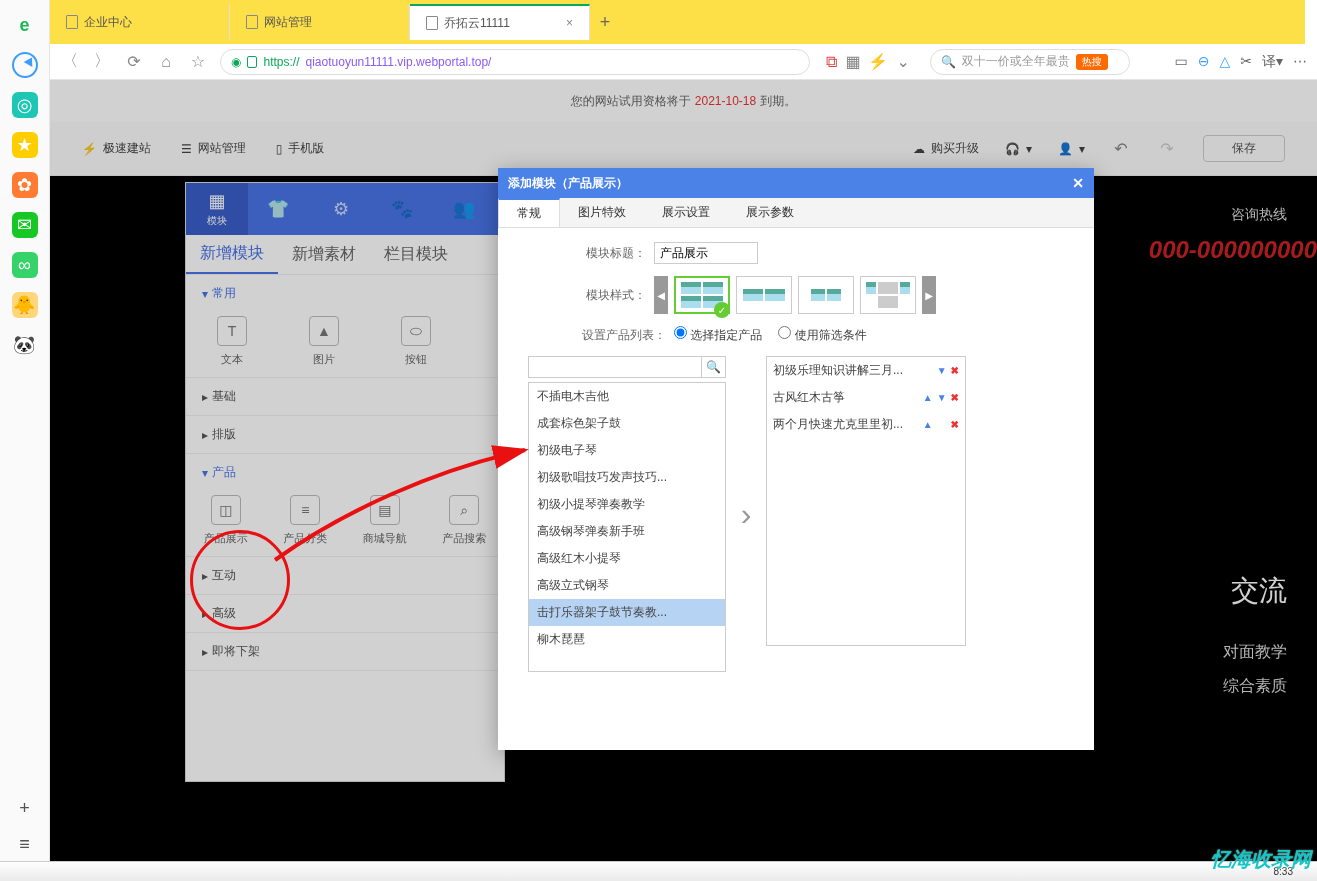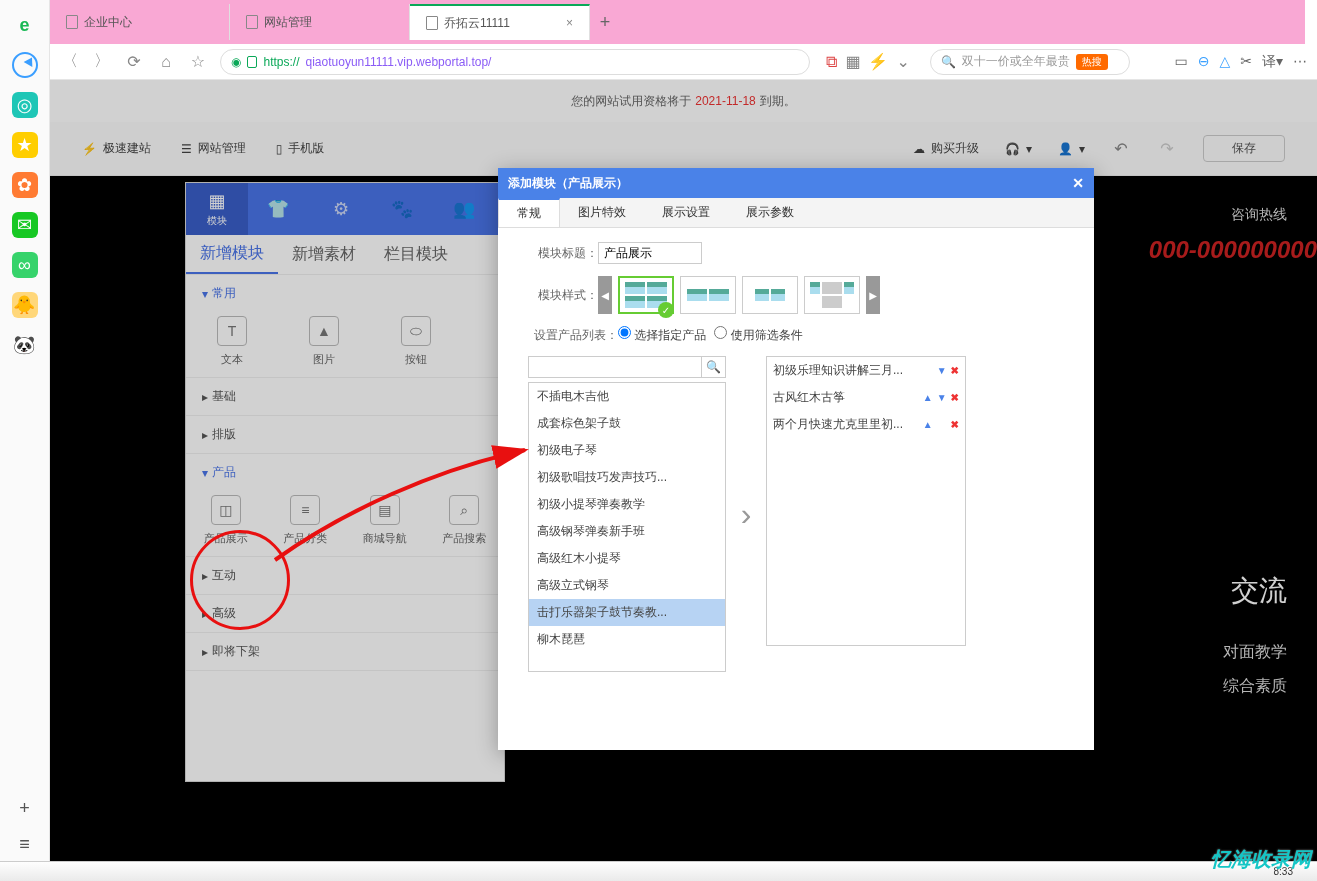--- a/index.html
+++ b/index.html
@@ -8,21 +8,21 @@
 
 .browser-sidebar { position: absolute; left: 0; top: 0; width: 50px; height: 100%; background: #fafafa; border-right: 1px solid #e5e5e5; display: flex; flex-direction: column; align-items: center; padding-top: 12px; gap: 14px; }
 .browser-sidebar .bicon { width: 26px; height: 26px; display: flex; align-items: center; justify-content: center; border-radius: 6px; font-size: 18px; }
 .e-logo { color: #19b955; font-weight: bold; font-size: 22px; }
 .navcircle { width: 26px; height: 26px; border: 2px solid #3a9eff; border-radius: 50%; position: relative; }
 .navcircle::after { content: ""; position: absolute; top: 3px; left: 11px; width: 0; height: 0; border-left: 5px solid transparent; border-right: 5px solid transparent; border-bottom: 8px solid #3a9eff; transform: rotate(30deg); }
 .sb-plus { position: absolute; bottom: 60px; font-size: 20px; color: #555; }
 .sb-list { position: absolute; bottom: 24px; font-size: 18px; color: #555; }
 
 
-.tabrow { position: absolute; left: 50px; top: 0; right: 12px; height: 44px; display: flex; align-items: center; background: #f9a8d4; }
+.tabrow { position: absolute; left: 50px; top: 0; right: 12px; height: 44px; display: flex; align-items: center; background: #fde047; }
 .tab { height: 36px; display: flex; align-items: center; gap: 6px; padding: 0 16px; font-size: 12px; color: #555; border-right: 1px solid #e0e0e0; min-width: 180px; cursor: pointer; }
 .tab.active { background: #fff; border-top: 2px solid #0aa858; }
 .tab .doc-icon { width: 12px; height: 14px; border: 1px solid #888; border-radius: 1px; }
 .tab .close { margin-left: auto; color: #888; }
 .newtab { width: 30px; text-align: center; color: #666; font-size: 18px; cursor: pointer; }
 
 
 .addrrow { position: absolute; left: 50px; top: 44px; right: 0; height: 36px; display: flex; align-items: center; background: #fff; padding: 0 10px; gap: 12px; border-bottom: 1px solid #e5e5e5; }
 .navbtn { width: 20px; height: 20px; color: #888; font-size: 16px; cursor: pointer; display: flex; align-items: center; justify-content: center; }
 .addrbox { flex: 0 0 590px; height: 26px; border: 1px solid #ddd; border-radius: 13px; display: flex; align-items: center; padding: 0 10px; font-size: 12px; gap: 6px; }
@@ -75,21 +75,21 @@
 .red-arrow { position: absolute; left: 255px; top: 430px; width: 280px; height: 140px; z-index: 60; pointer-events: none; }
 
 
 .dialog { position: absolute; left: 498px; top: 168px; width: 596px; height: 582px; background: #fff; box-shadow: 0 4px 20px rgba(0,0,0,.3); z-index: 50; display: flex; flex-direction: column; }
 .dlg-header { height: 30px; background: #4a82e8; color: #fff; display: flex; align-items: center; padding: 0 10px; font-size: 12px; font-weight: bold; }
 .dlg-close { margin-left: auto; cursor: pointer; font-size: 14px; }
 .dlg-tabs { height: 30px; background: #f4f4f4; display: flex; border-bottom: 1px solid #ddd; font-size: 12px; }
 .dlg-tab { padding: 0 18px; display: flex; align-items: center; cursor: pointer; color: #333; }
 .dlg-tab.active { background: #fff; border-top: 2px solid #4a82e8; border-left: 1px solid #ddd; border-right: 1px solid #ddd; }
 .dlg-body { flex: 1; padding: 14px 30px; font-size: 12px; color: #444; overflow: hidden; }
-.form-row { display: flex; align-items: center; margin-bottom: 12px; gap: 0; }
+.form-row { display: flex; align-items: center; margin-bottom: 12px; gap: 8px; margin-left: 48px; }
 .form-label { width: 70px; text-align: right; color: #666; }
 .txt-input { border: 1px solid #ccc; height: 22px; padding: 0 5px; font-size: 12px; width: 104px; }
 .style-prev-wrap { display: flex; align-items: center; gap: 6px; }
 .style-arrow { width: 14px; height: 38px; background: #999; color: #fff; display: flex; align-items: center; justify-content: center; cursor: pointer; font-size: 10px; }
 .style-box { width: 56px; height: 38px; border: 1px solid #ccc; display: flex; flex-wrap: wrap; align-content: center; justify-content: center; gap: 2px; padding: 2px; cursor: pointer; }
 .style-box.active { border: 2px solid #6c3; }
 .style-box .thumb { width: 20px; height: 12px; background: linear-gradient(to bottom, #5a9 40%, #ade 40%); }
 .check-ok { position: absolute; width: 16px; height: 16px; background: #6c3; border-radius: 50%; color: #fff; font-size: 10px; display: flex; align-items: center; justify-content: center; margin-left: 40px; margin-top: 22px; }
 
 .listcol { border: 1px solid #ccc; width: 198px; height: 290px; overflow-y: auto; font-size: 12px; }
@@ -187,21 +187,21 @@
     <span style="color:#3aa0ff">△</span>
     <span>✂</span>
     <span>译▾</span>
     <span>⋯</span>
   </div>
 </div>
 
 <div class="page">
   <div class="trial-banner">
     <span>您的网站试用资格将于</span>
-    <span class="trial-date">2021-11-18</span>
+    <span class="trial-date">2021-10-18</span>
     <span>到期。</span>
   </div>
   <div class="app-toolbar">
     <div class="titem">
         <span>⚡</span>
         <span>极速建站</span>
       </div>
     <div class="titem">
         <span>☰</span>
         <span>网站管理</span>

